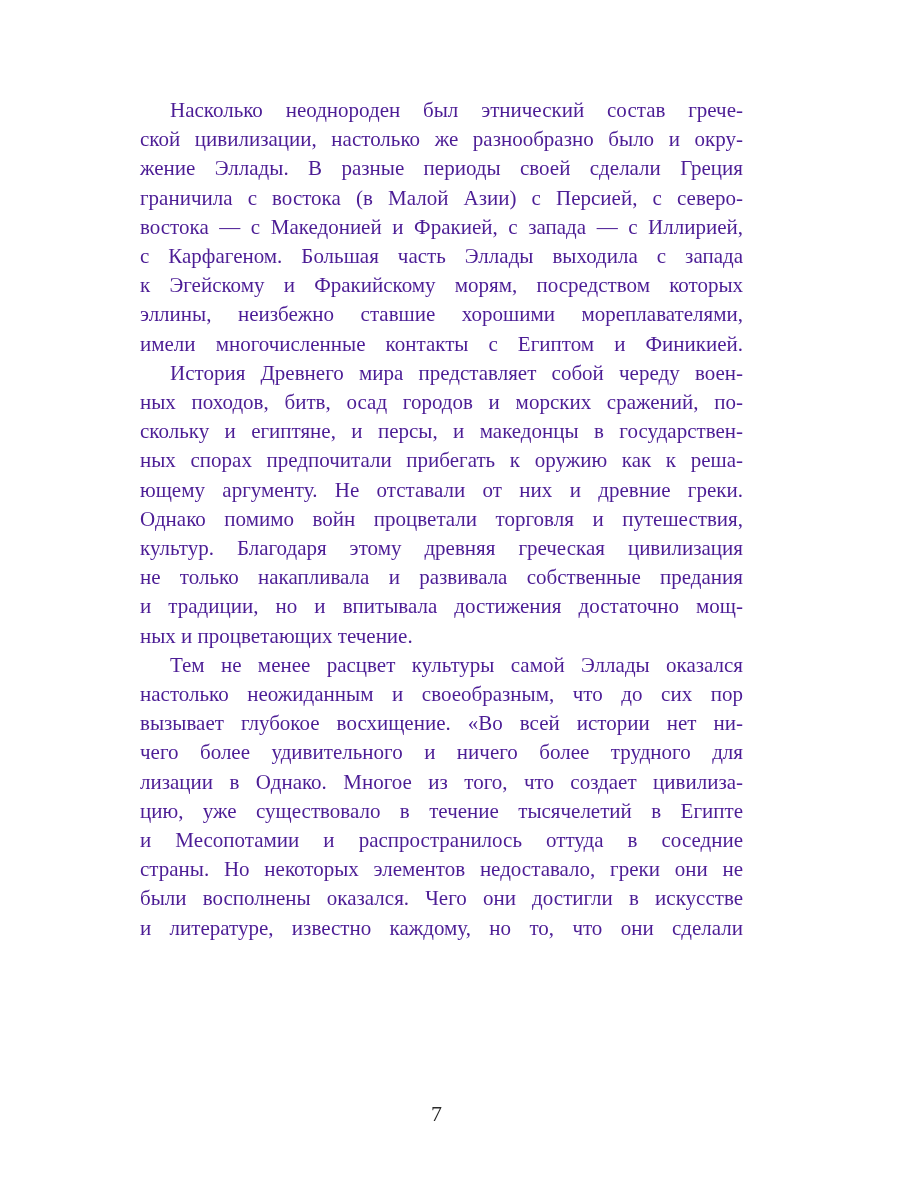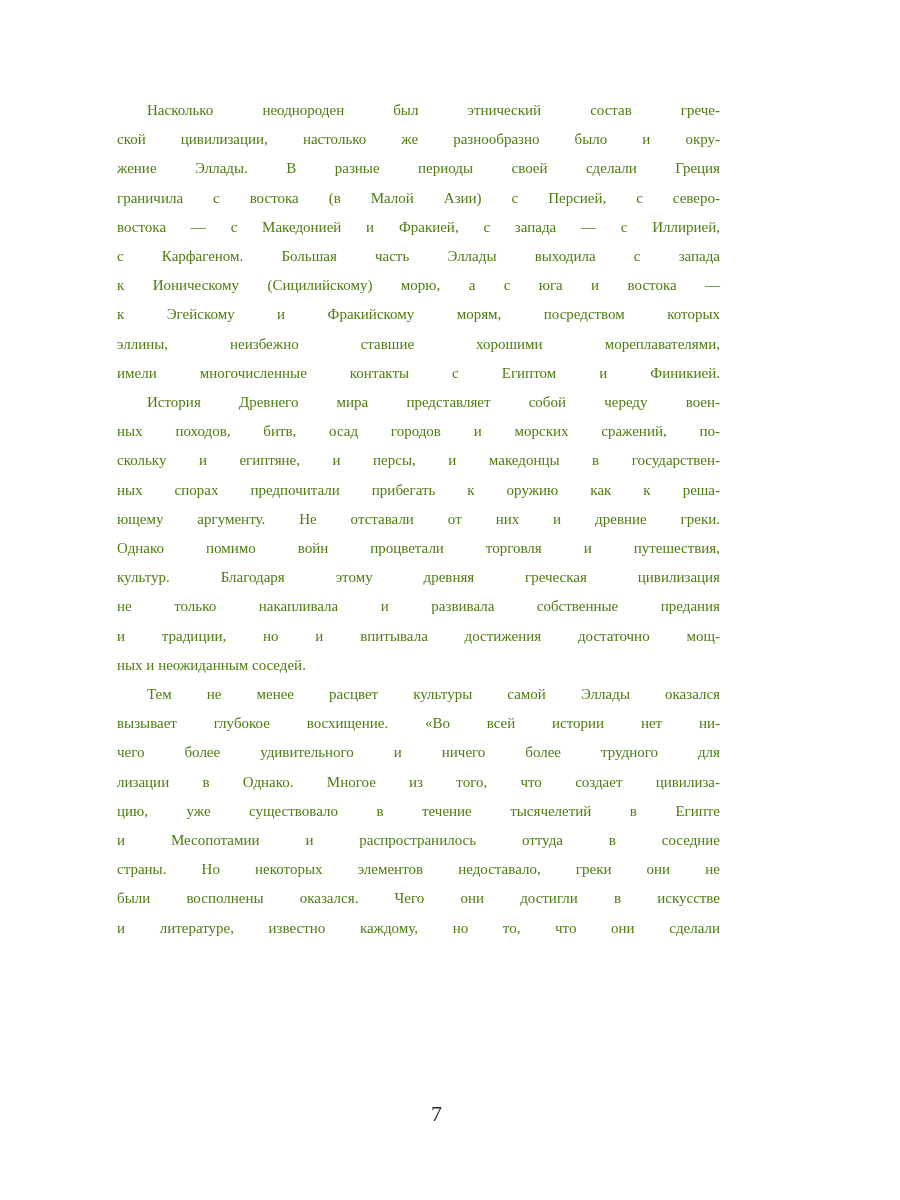--- a/index.html
+++ b/index.html
@@ -9,24 +9,24 @@
     font-family: "Liberation Serif", "DejaVu Serif", serif;
   }
   .book-page {
     position: relative;
     width: 900px; height: 1200px;
     background: #ffffff;
     overflow: hidden;
   }
   .text-column {
     position: absolute;
-    left: 117px; top: 96px;
+    left: 140px; top: 96px;
     width: 603px;
-    color: #4d7c0f;
-    font-size: 15px;
+    color: #4c1d95;
+    font-size: 21px;
     line-height: 29.2px;
     -webkit-font-smoothing: antialiased;
   }
   .para { margin: 0; padding: 0; }
   .line {
     text-align: justify;
     text-align-last: justify;
     -moz-text-align-last: justify;
     hyphens: none;
     white-space: normal;
@@ -50,39 +50,39 @@
 
 <div class="book-page">
   <div class="text-column" id="text-column">
       <div class="para">
         <div class="line first" style="">Насколько неоднороден был этнический состав грече-</div>
         <div class="line" style="">ской цивилизации, настолько же разнообразно было и окру-</div>
         <div class="line" style="">жение Эллады. В разные периоды своей сделали Греция</div>
         <div class="line" style="">граничила с востока (в Малой Азии) с Персией, с северо-</div>
         <div class="line" style="">востока — с Македонией и Фракией, с запада — с Иллирией,</div>
         <div class="line" style="">с Карфагеном. Большая часть Эллады выходила с запада</div>
-        <div class="line" style="">к Ионическому (Сицилийскому) морю, а с юга и востока —</div>
         <div class="line" style="">к Эгейскому и Фракийскому морям, посредством которых</div>
         <div class="line" style="">эллины, неизбежно ставшие хорошими мореплавателями,</div>
         <div class="line" style="">имели многочисленные контакты с Египтом и Финикией.</div>
       </div>
       <div class="para">
         <div class="line first" style="">История Древнего мира представляет собой череду воен-</div>
         <div class="line" style="">ных походов, битв, осад городов и морских сражений, по-</div>
         <div class="line" style="">скольку и египтяне, и персы, и македонцы в государствен-</div>
         <div class="line" style="">ных спорах предпочитали прибегать к оружию как к реша-</div>
         <div class="line" style="">ющему аргументу. Не отставали от них и древние греки.</div>
         <div class="line" style="">Однако помимо войн процветали торговля и путешествия,</div>
         <div class="line" style="">культур. Благодаря этому древняя греческая цивилизация</div>
         <div class="line" style="">не только накапливала и развивала собственные предания</div>
         <div class="line" style="">и традиции, но и впитывала достижения достаточно мощ-</div>
-        <div class="line ragged-last" style="">ных и неожиданным соседей.</div>
+        <div class="line ragged-last" style="">ных и процветающих течение.</div>
       </div>
       <div class="para">
         <div class="line first" style="">Тем не менее расцвет культуры самой Эллады оказался</div>
+        <div class="line" style="">настолько неожиданным и своеобразным, что до сих пор</div>
         <div class="line" style="">вызывает глубокое восхищение. «Во всей истории нет ни-</div>
         <div class="line" style="">чего более удивительного и ничего более трудного для</div>
         <div class="line" style="">лизации в Однако. Многое из того, что создает цивилиза-</div>
         <div class="line" style="">цию, уже существовало в течение тысячелетий в Египте</div>
         <div class="line" style="">и Месопотамии и распространилось оттуда в соседние</div>
         <div class="line" style="">страны. Но некоторых элементов недоставало, греки они не</div>
         <div class="line" style="">были восполнены оказался. Чего они достигли в искусстве</div>
         <div class="line" style="">и литературе, известно каждому, но то, что они сделали</div>
       </div>
     </div>

